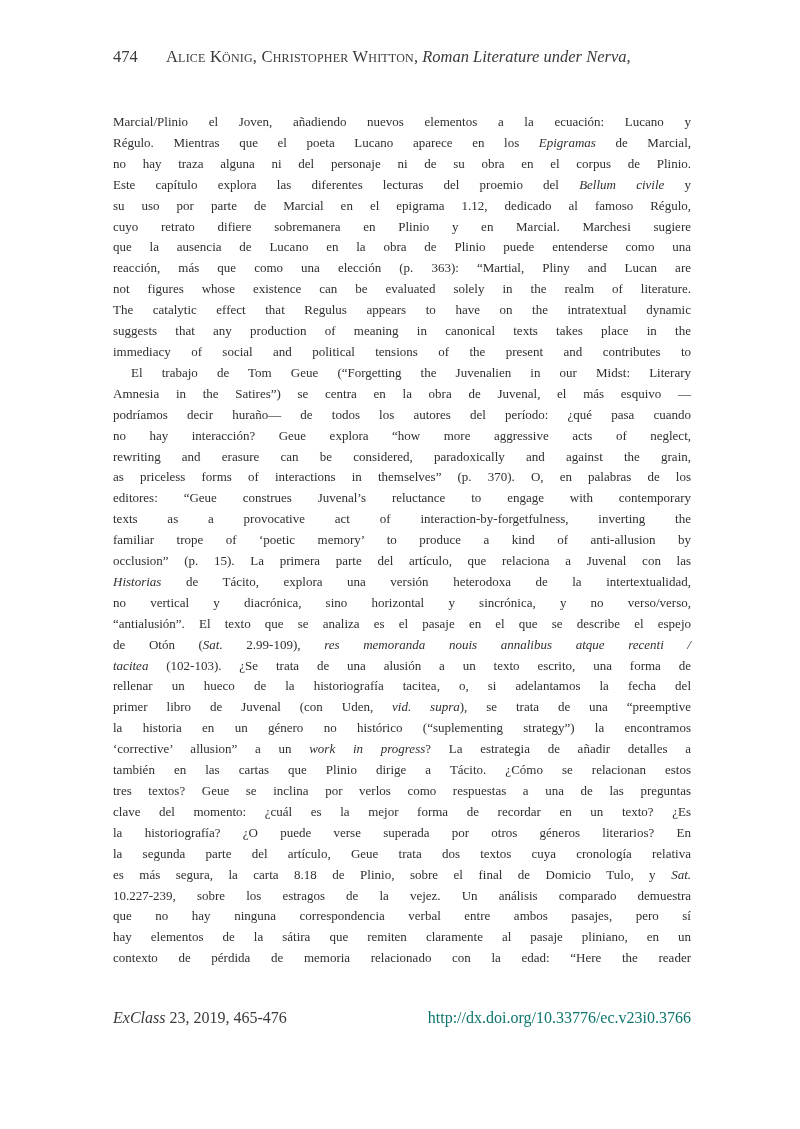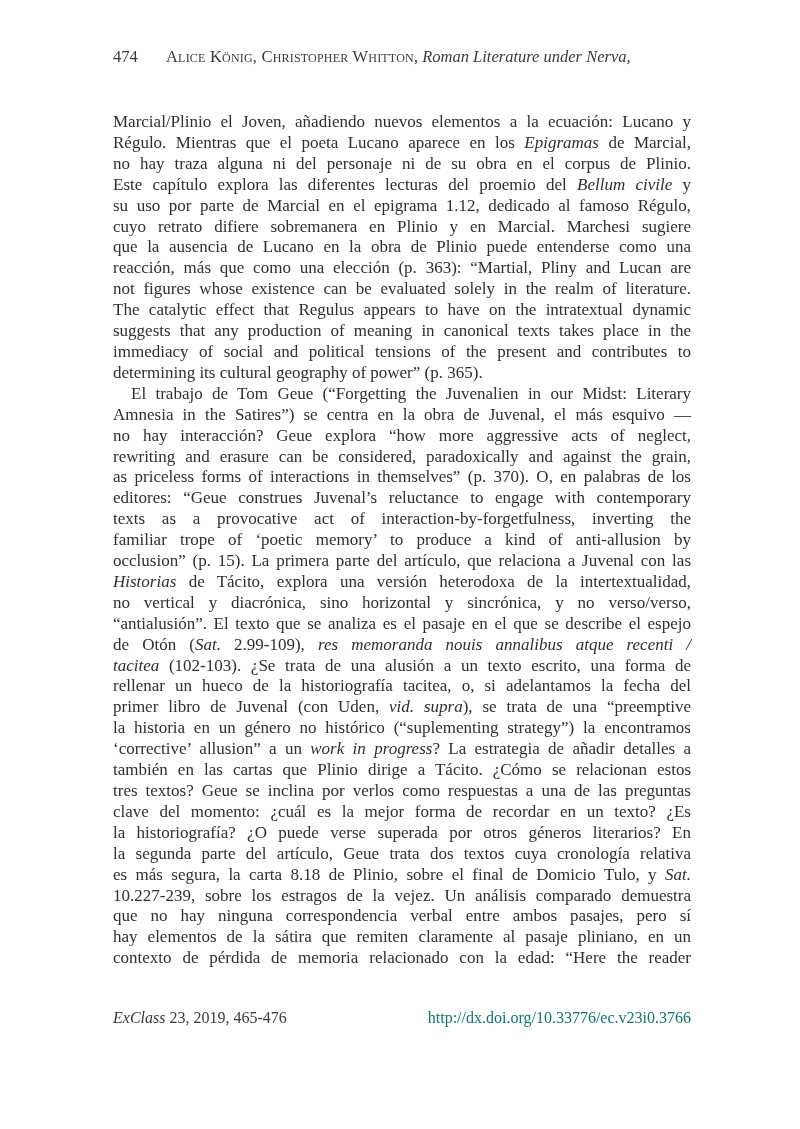--- a/index.html
+++ b/index.html
@@ -20,21 +20,21 @@
   .pagenum { display: inline-block; min-width: 39px; margin-right: 14px; }
   .authors { font-variant: small-caps; letter-spacing: 0.2px; }
   .booktitle { font-style: italic; margin-left: 4px; text-align: center; }
 
   
   .body-text {
     position: absolute; left: 113px; top: 112px; width: 578px;
   }
   .para { margin: 0; }
   .line {
-    font-size: 17px;
+    font-size: 13px;
     line-height: 20.9px;
     text-align: justify;
     text-align-last: justify;
     text-justify: inter-word;
   }
   .line.last { text-align-last: auto; }
   .line.indent { text-indent: 18px; }
   .line i { font-style: italic; }
 
   
@@ -62,25 +62,25 @@
         <div class="line">no hay traza alguna ni del personaje ni de su obra en el corpus de Plinio.</div>
         <div class="line">Este capítulo explora las diferentes lecturas del proemio del <i>Bellum civile</i> y</div>
         <div class="line">su uso por parte de Marcial en el epigrama 1.12, dedicado al famoso Régulo,</div>
         <div class="line">cuyo retrato difiere sobremanera en Plinio y en Marcial. Marchesi sugiere</div>
         <div class="line">que la ausencia de Lucano en la obra de Plinio puede entenderse como una</div>
         <div class="line">reacción, más que como una elección (p. 363): “Martial, Pliny and Lucan are</div>
         <div class="line">not figures whose existence can be evaluated solely in the realm of literature.</div>
         <div class="line">The catalytic effect that Regulus appears to have on the intratextual dynamic</div>
         <div class="line">suggests that any production of meaning in canonical texts takes place in the</div>
         <div class="line">immediacy of social and political tensions of the present and contributes to</div>
-        <div class="line last">determining its cultural geography of power” (p. 365).</div>
       </div>
       <div class="para">
         <div class="line indent">El trabajo de Tom Geue (“Forgetting the Juvenalien in our Midst: Literary</div>
         <div class="line">Amnesia in the Satires”) se centra en la obra de Juvenal, el más esquivo —</div>
+        <div class="line">podríamos decir huraño— de todos los autores del período: ¿qué pasa cuando</div>
         <div class="line">no hay interacción? Geue explora “how more aggressive acts of neglect,</div>
         <div class="line">rewriting and erasure can be considered, paradoxically and against the grain,</div>
         <div class="line">as priceless forms of interactions in themselves” (p. 370). O, en palabras de los</div>
         <div class="line">editores: “Geue construes Juvenal’s reluctance to engage with contemporary</div>
         <div class="line">texts as a provocative act of interaction-by-forgetfulness, inverting the</div>
         <div class="line">familiar trope of ‘poetic memory’ to produce a kind of anti-allusion by</div>
         <div class="line">occlusion” (p. 15). La primera parte del artículo, que relaciona a Juvenal con las</div>
         <div class="line"><i>Historias</i> de Tácito, explora una versión heterodoxa de la intertextualidad,</div>
         <div class="line">no vertical y diacrónica, sino horizontal y sincrónica, y no verso/verso,</div>
         <div class="line">“antialusión”. El texto que se analiza es el pasaje en el que se describe el espejo</div>

